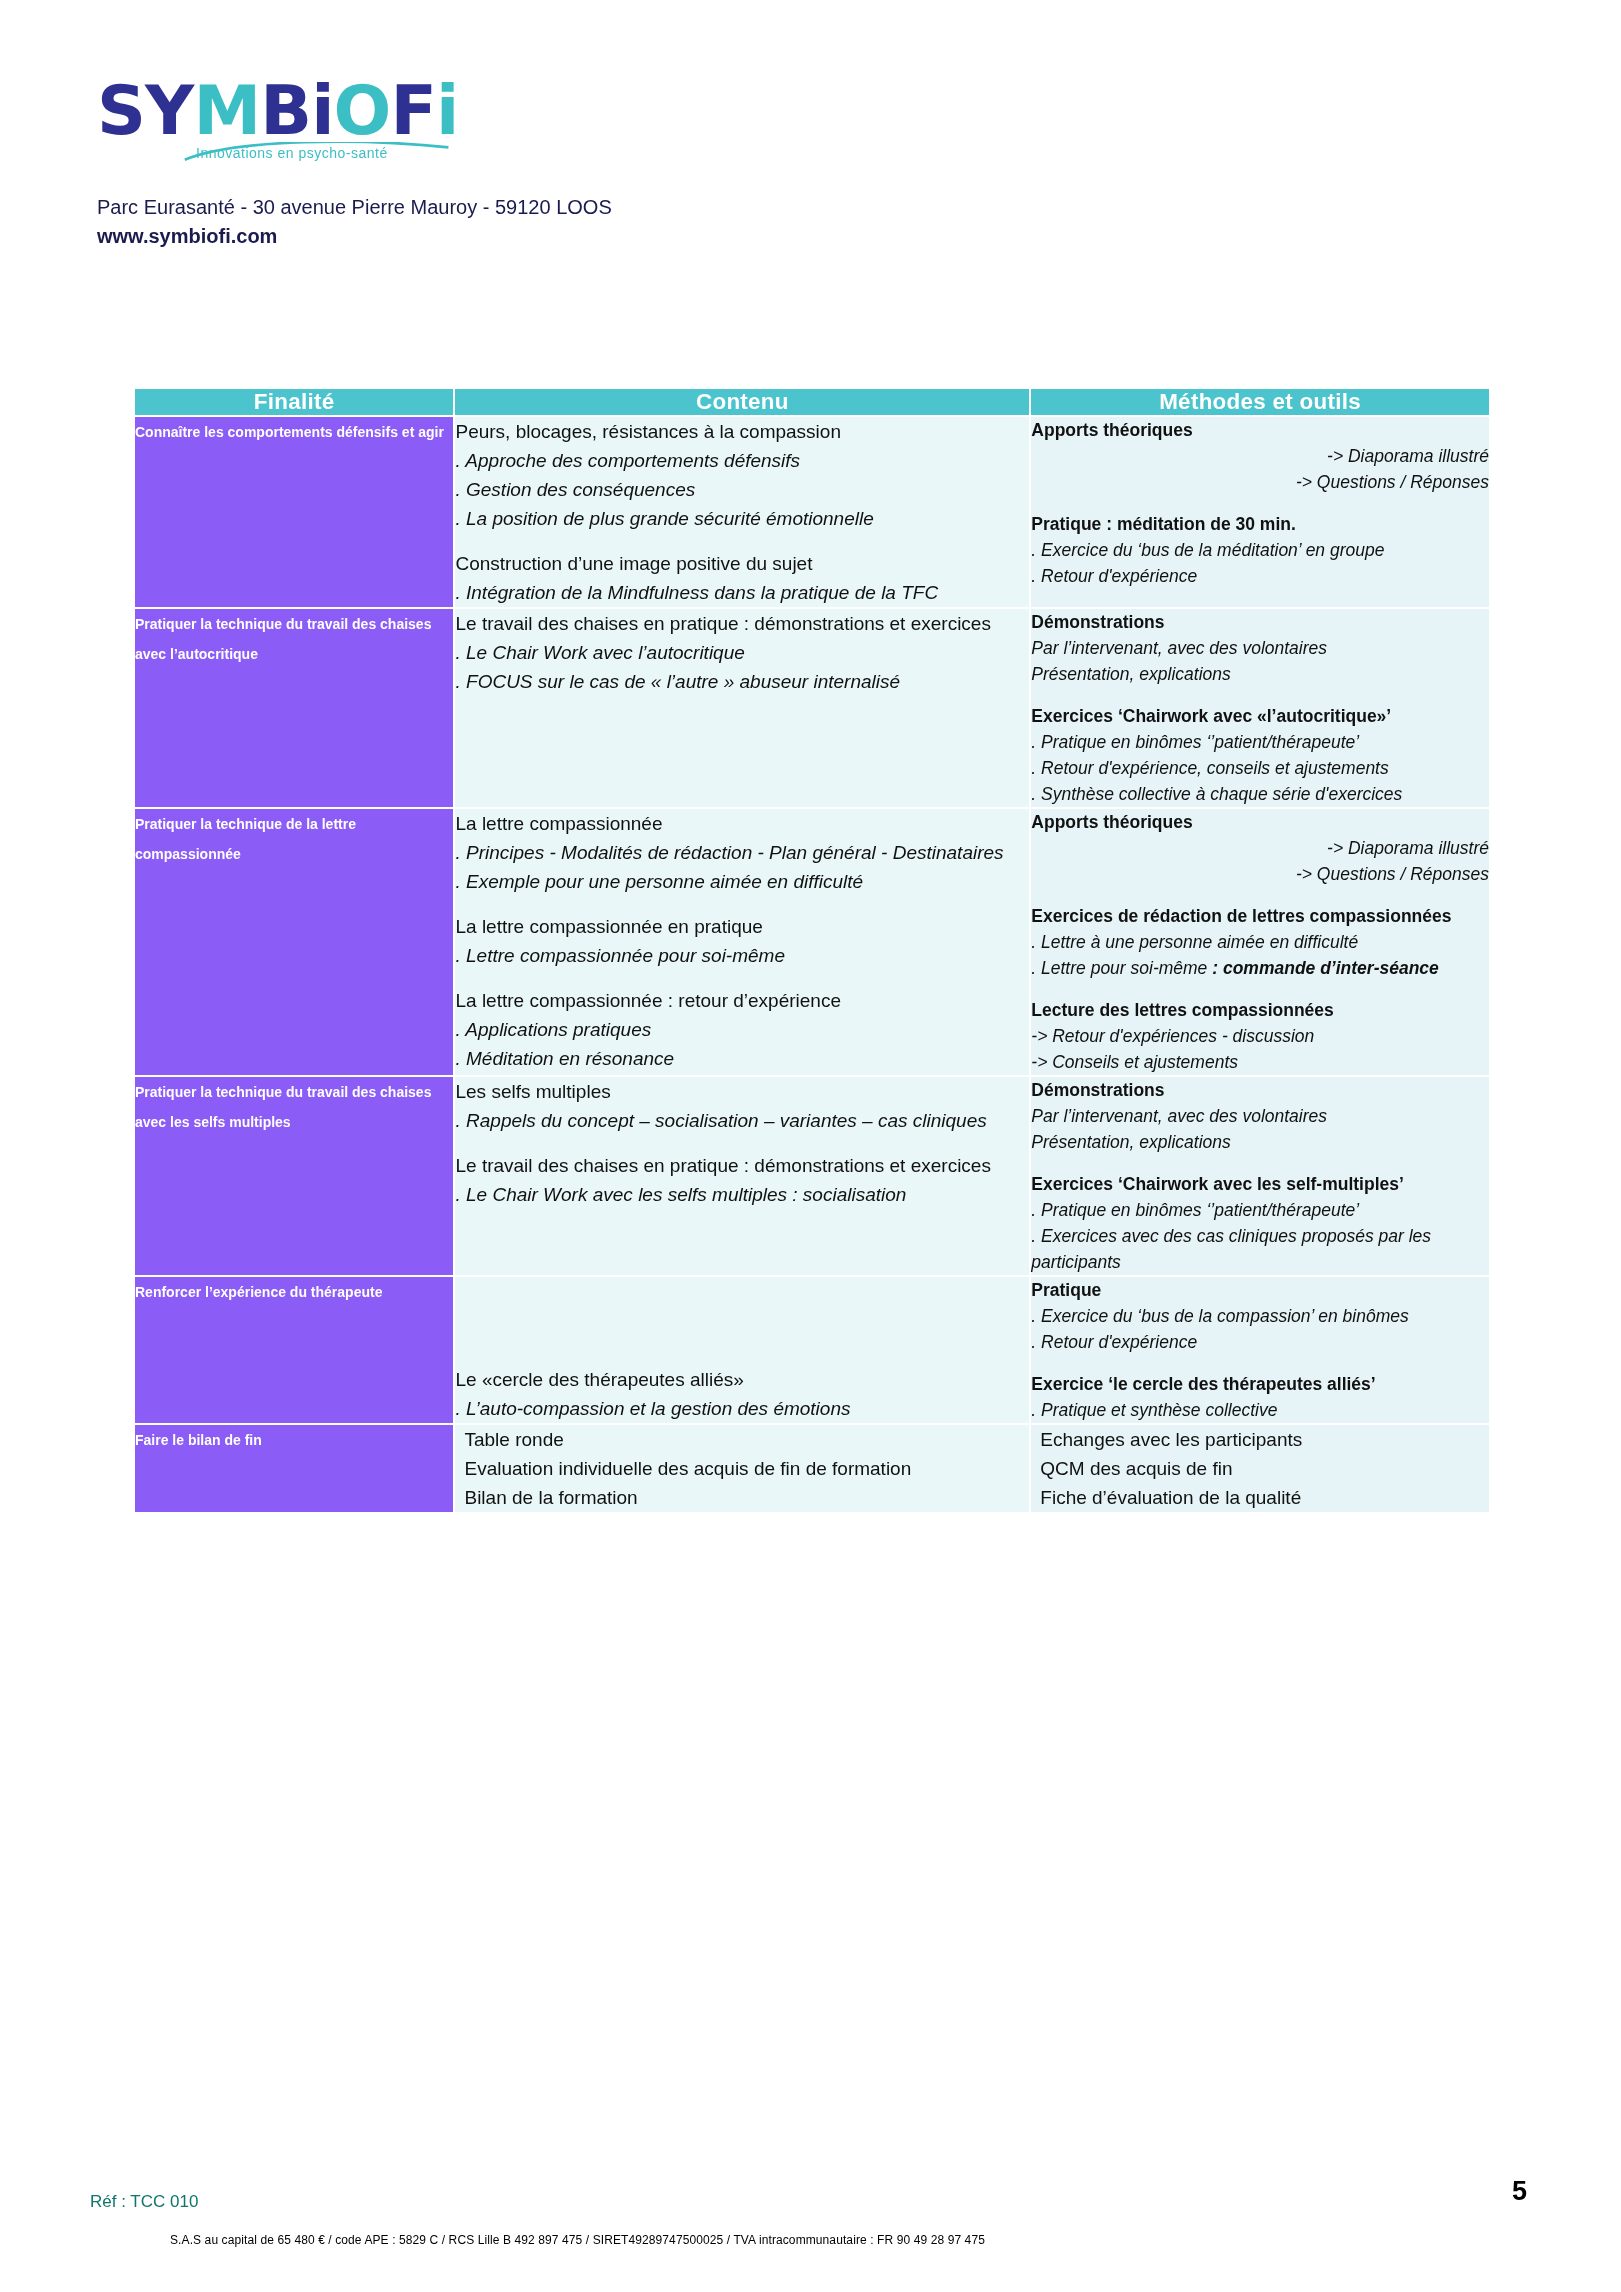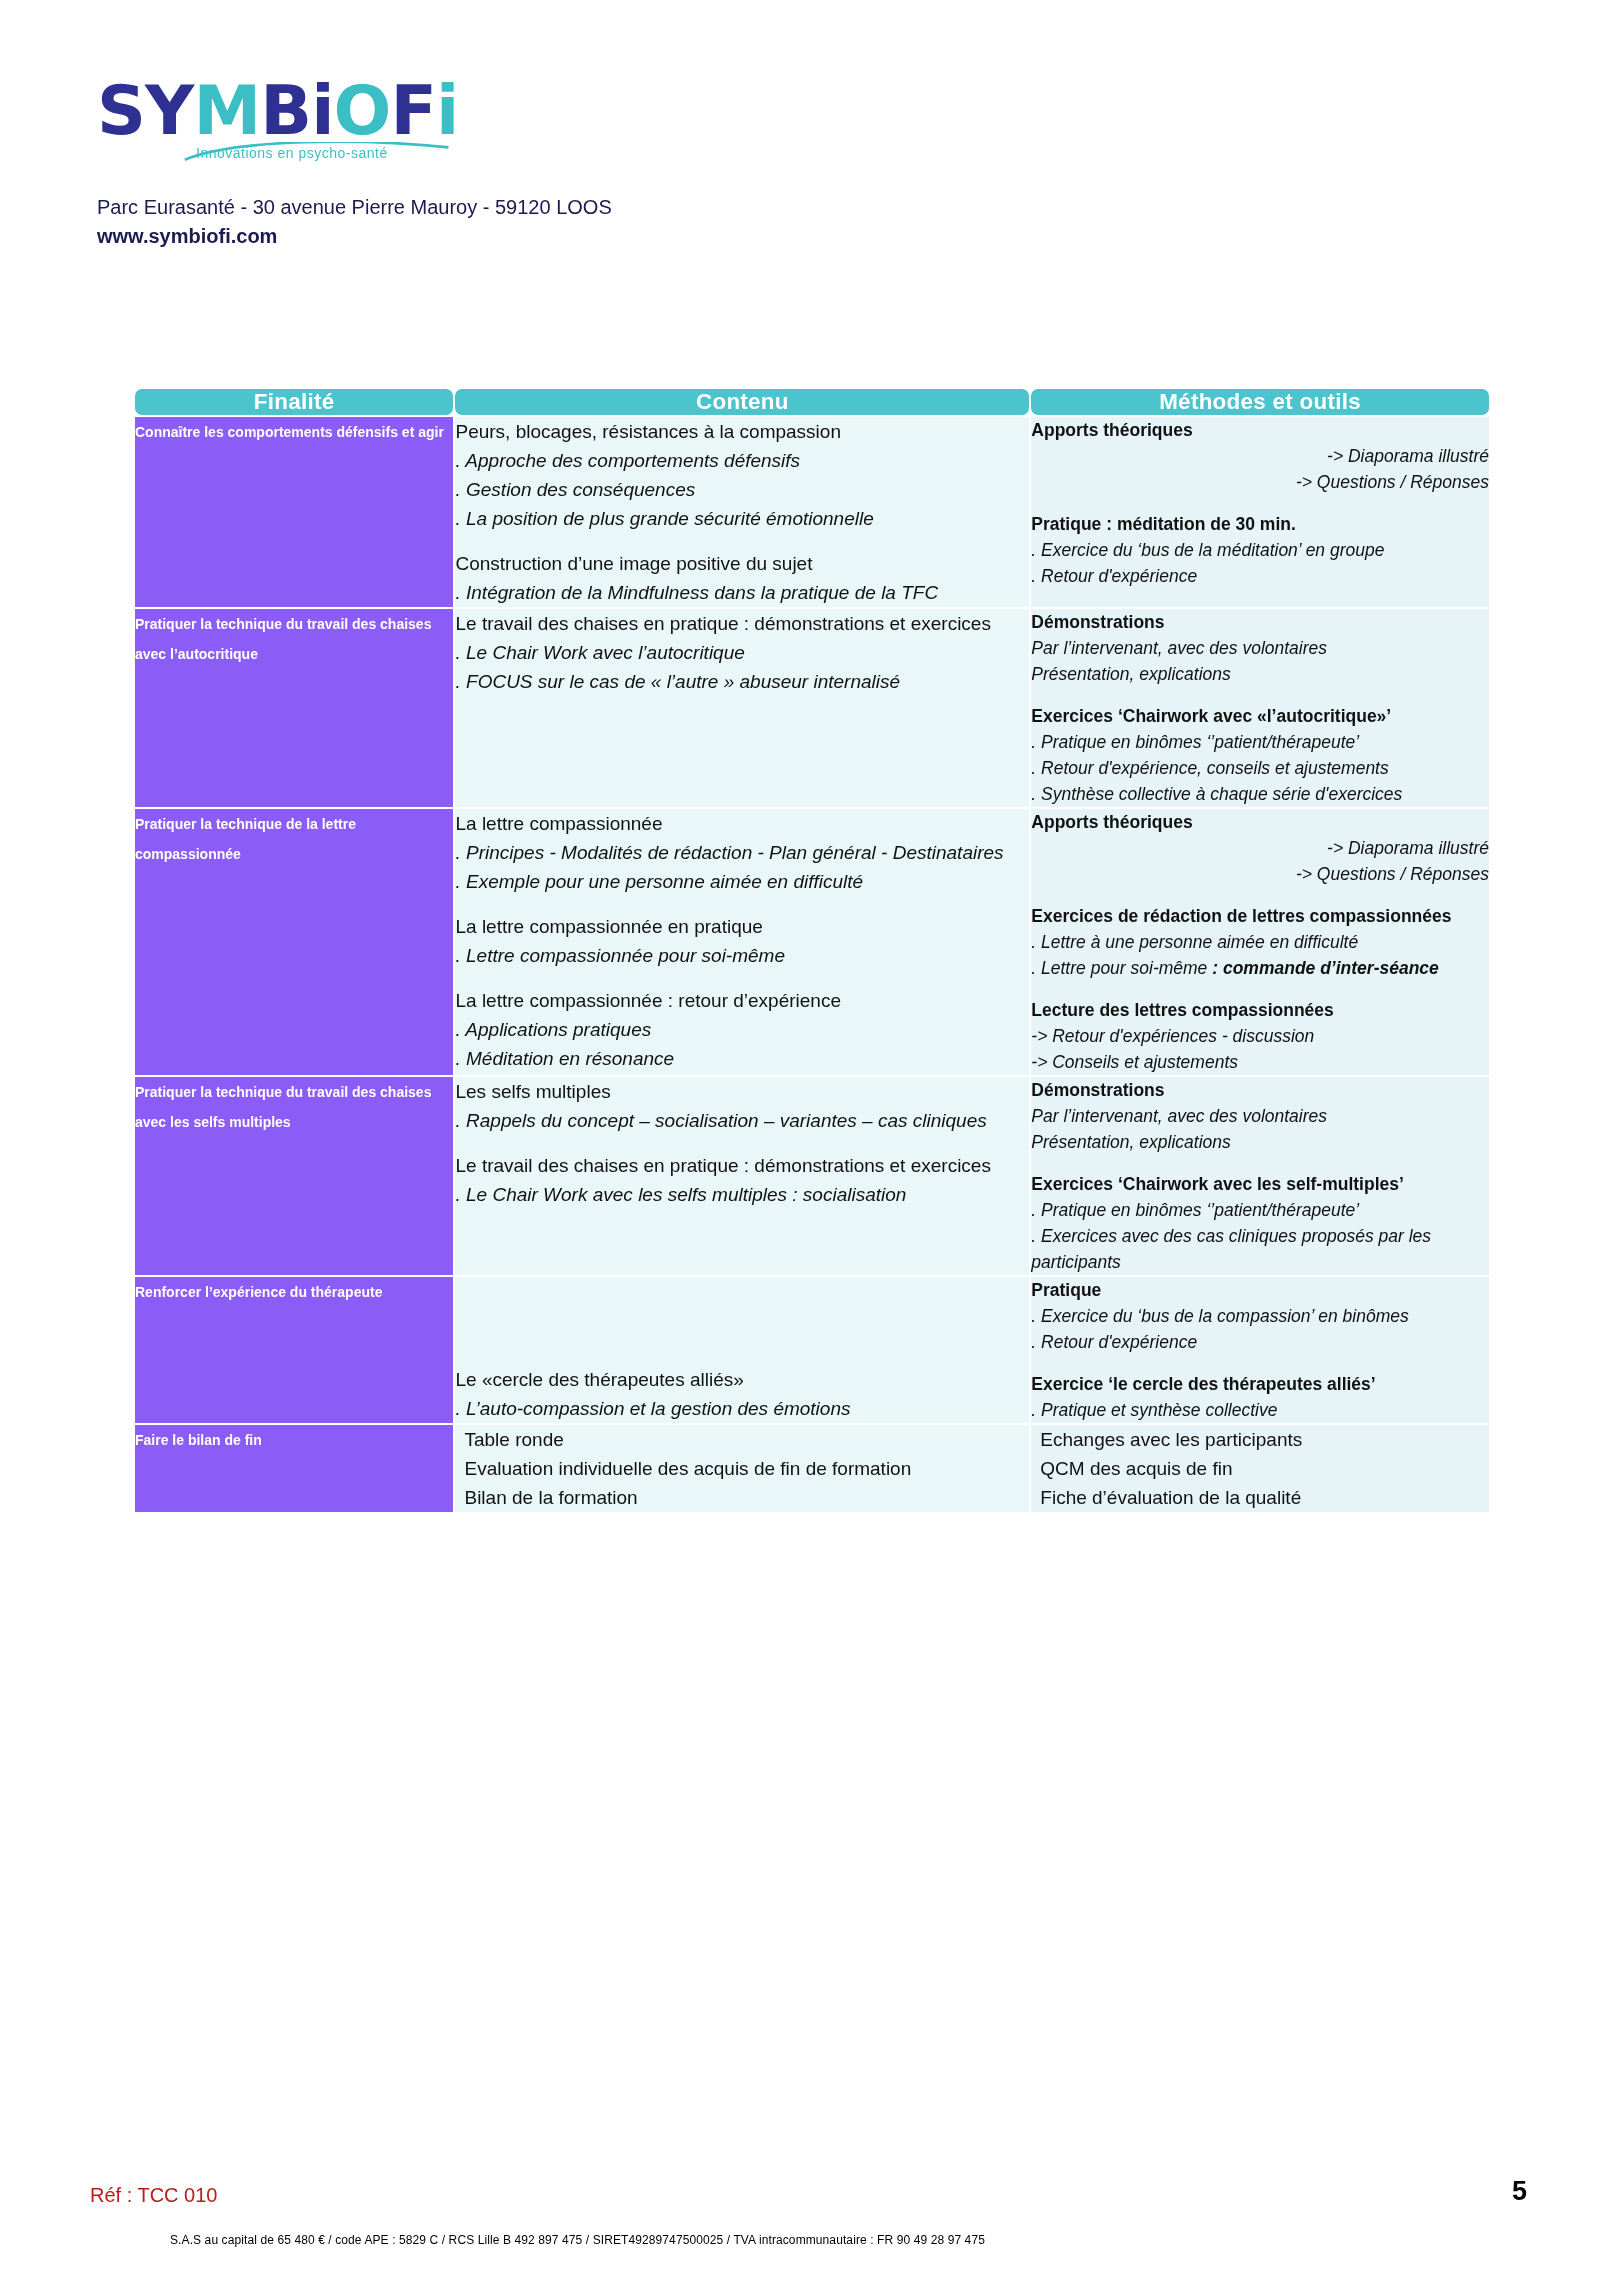--- a/index.html
+++ b/index.html
@@ -90,21 +90,20 @@
     padding: 0;
   }
   .hdr {
     background: #4cc4cd;
     color: #ffffff;
     text-align: center;
     font-size: 22.4px;
     font-weight: bold;
     padding: 9px 5.4px 10.7px 5.4px;
     letter-spacing: 0.3px;
-    border-radius: 7px;
   }
   .col-a { width: 318px; }
   .col-b { width: 573px; }
   .col-c { width: 457px; }
 
   .cell-fin {
     background: #8b5cf6;
     color: #ffffff;
     font-size: 14px;
     font-weight: bold;
@@ -139,23 +138,23 @@
   
   .footer {
     position: absolute;
     left: 0;
     top: 2176px;
     width: 1621px;
   }
   .foot-ref {
     position: absolute;
     left: 90px;
-    top: 8px;
-    font-size: 20px;
-    color: #b91c1c;
+    top: 16px;
+    font-size: 17px;
+    color: #0f766e;
   }
   .foot-page {
     position: absolute;
     right: 94px;
     top: 0;
     font-size: 27px;
     font-weight: bold;
   }
   .foot-legal {
     position: absolute;

